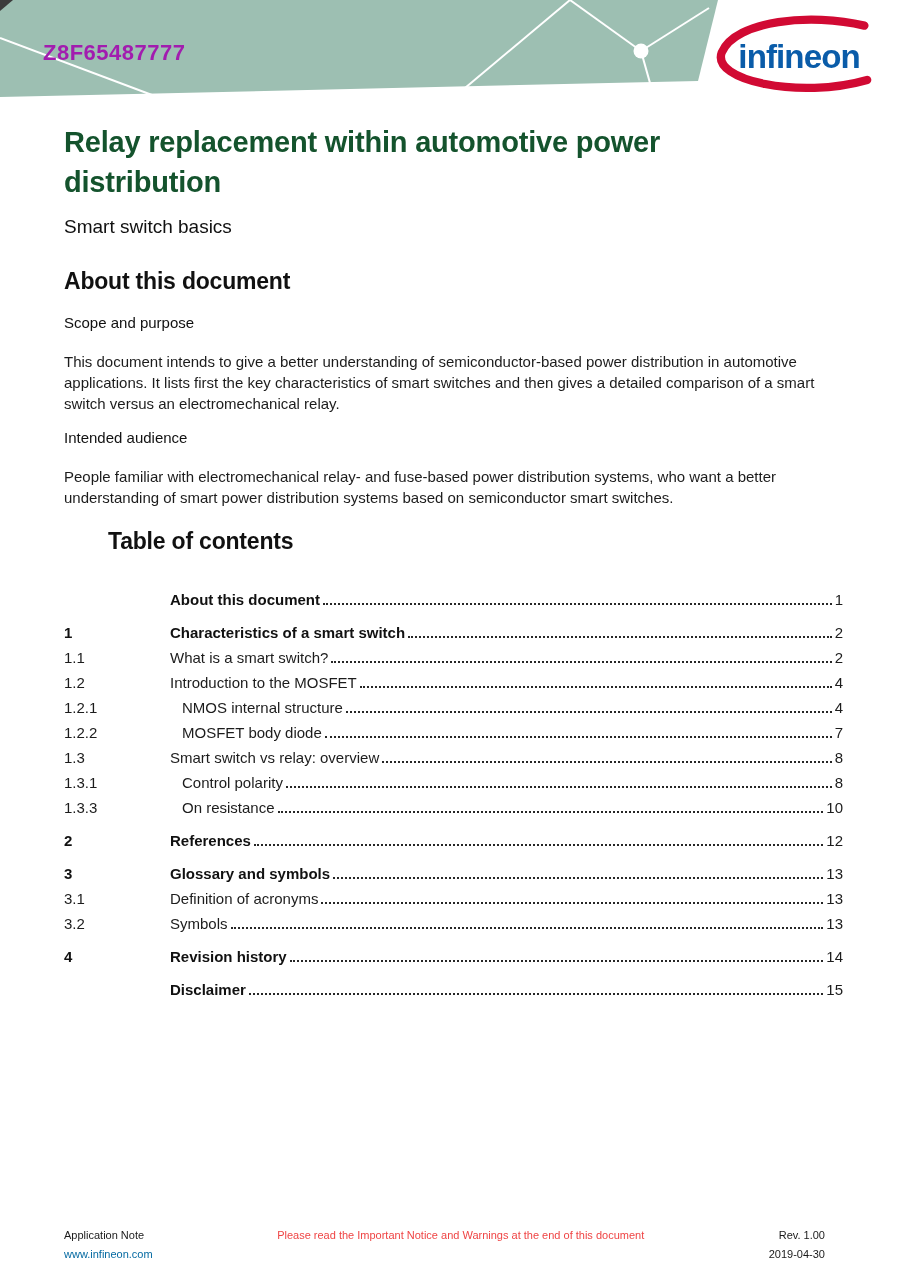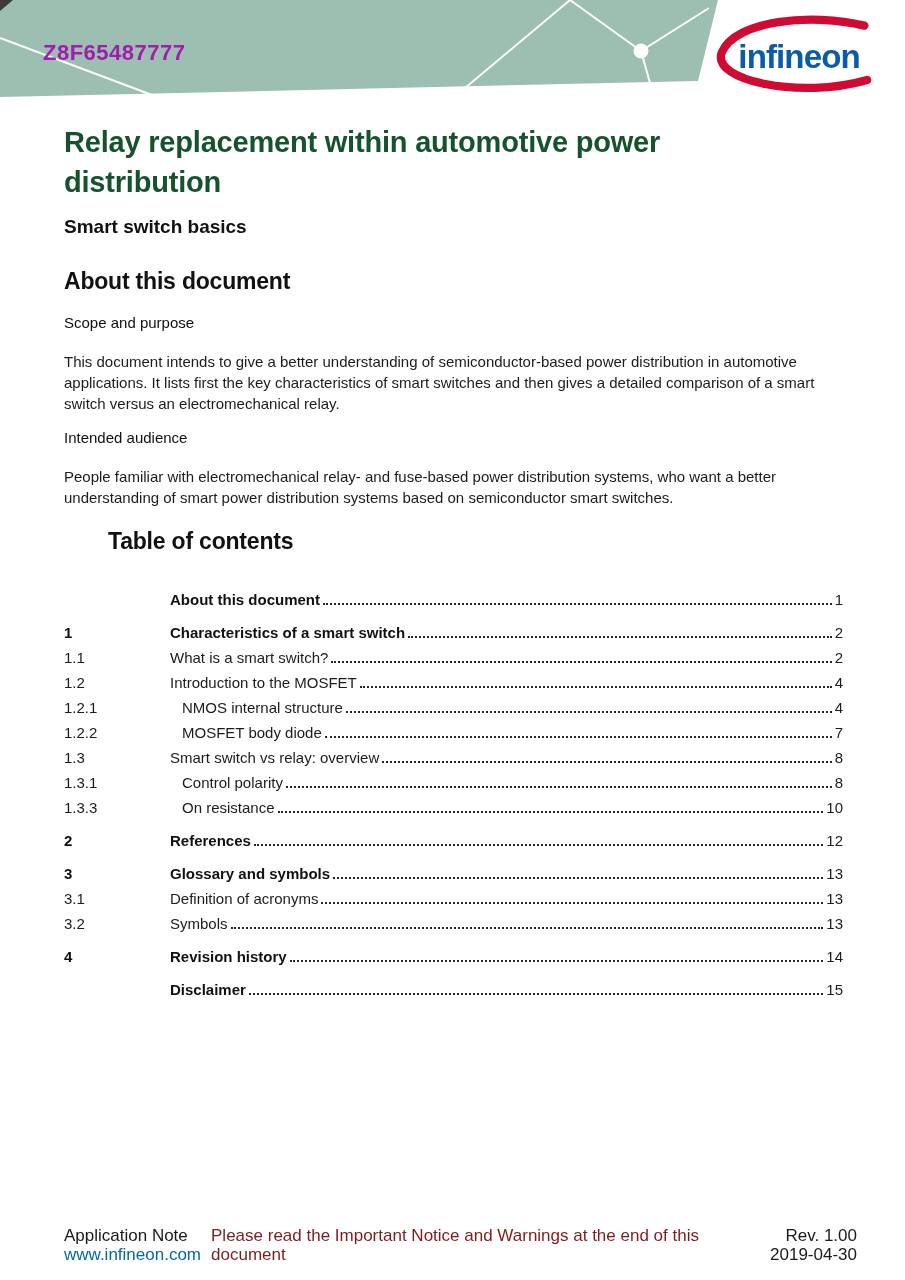--- a/index.html
+++ b/index.html
@@ -22,21 +22,21 @@
   .logo { position: absolute; top: 10px; right: 13px; width: 184px; height: 92px; }
 
   
   .content { position: absolute; top: 97px; left: 64px; right: 62px; }
 
   .page-title {
     margin: 25px 0 0 0;
     font-size: 29px; line-height: 40px; font-weight: bold; color: #14532d;
     max-width: 710px; letter-spacing: -0.2px;
   }
-  .page-subtitle { margin-top: 14px; font-size: 19px; font-weight: bold; color: #111; }
+  .page-subtitle { margin-top: 14px; font-size: 19px; font-weight: normal; color: #111; }
 
   .section-heading {
     margin-top: 30px;
     font-size: 23px; font-weight: bold; color: #111; letter-spacing: -0.2px;
   }
   .sub-heading { margin-top: 11px; font-size: 15px; font-weight: normal; color: #111; }
   .body-text { margin-top: 20px; font-size: 15px; line-height: 21px; color: #1c1c1c; max-width: 779px; }
 
   
   .toc-heading { margin-top: 20px; margin-left: 44px; }
@@ -47,26 +47,26 @@
   }
   .toc-row.gap { margin-top: 8px; }
   .toc-row.bold .toc-title, .toc-row.bold .toc-num { font-weight: bold; color: #111; }
   .toc-num { flex: 0 0 106px; }
   .toc-row.sub .toc-title { padding-left: 12px; }
   .toc-leader { flex: 1; height: 0; border-bottom: 2.4px dotted #262626; margin: 0 3px; }
   .toc-page { flex: 0 0 auto; }
 
   
   .footer {
-    position: absolute; left: 64px; right: 48px; bottom: 16px;
+    position: absolute; left: 64px; right: 80px; bottom: 16px;
     display: flex; align-items: flex-start;
-    font-size: 17px; line-height: 19px;
+    font-size: 11px; line-height: 19px;
   }
   .footer-left { flex: 0 0 auto; }
-  .footer-center { flex: 1 1 auto; text-align: left; color: #7f1d1d; padding: 0 10px; }
+  .footer-center { flex: 1 1 auto; text-align: center; color: #ef4444; padding: 0 10px; }
   .footer-right { flex: 0 0 auto; text-align: right; }
   .footer-link { color: #0369a1; font-weight: normal; text-decoration: none; cursor: pointer; }
 </style>
 </head>
 <body>
 
 <svg class="banner-svg" width="905" height="102" viewBox="0 0 905 102">
   <polygon points="0,0 718,0 698,81 0,97" fill="#9dbfb2"></polygon>
   <g stroke="#ffffff" stroke-width="2" fill="none">
     <line x1="0" y1="38" x2="160" y2="98"></line>

